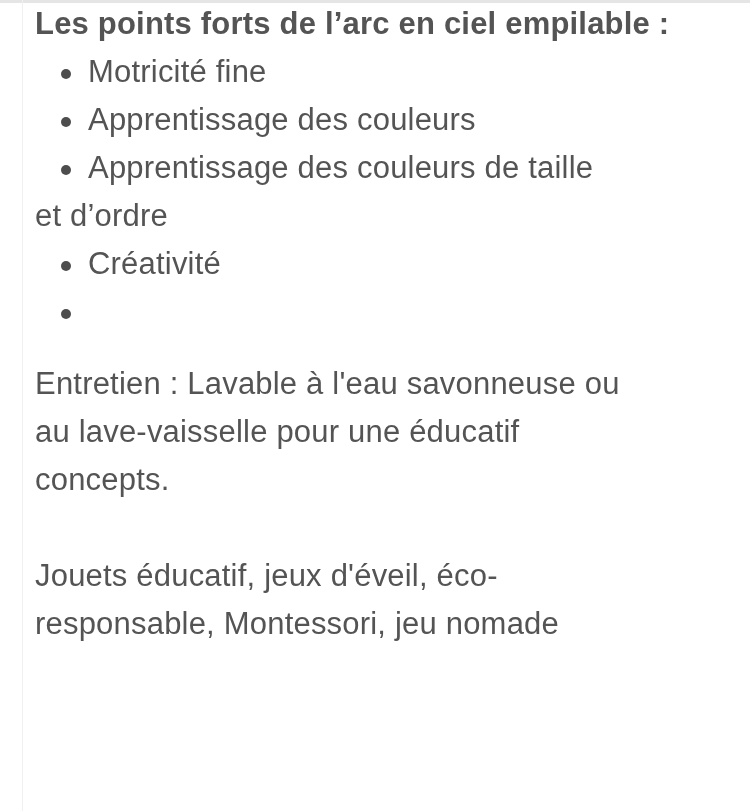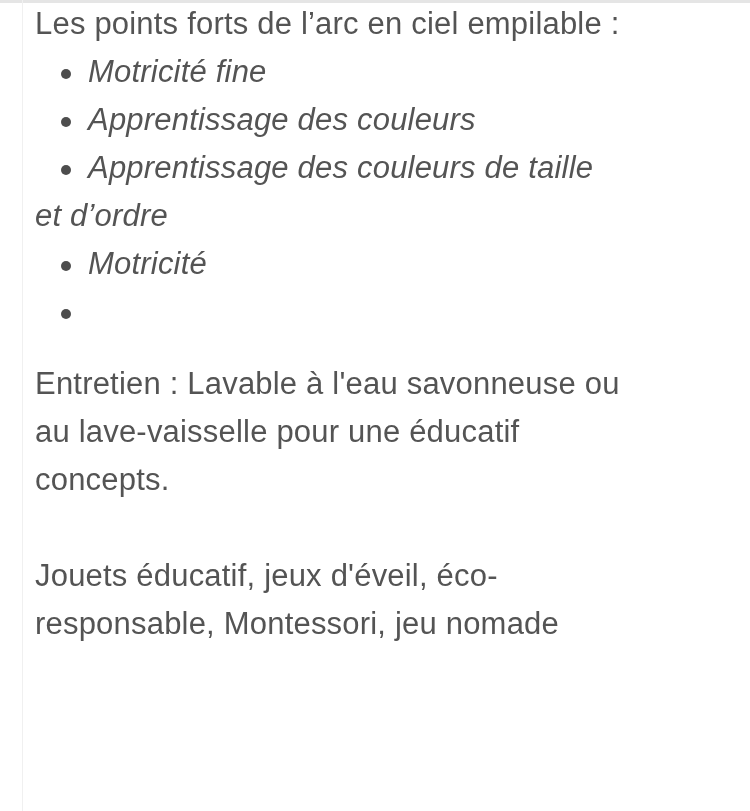--- a/index.html
+++ b/index.html
@@ -36,28 +36,27 @@
   }
   .content {
     position: absolute;
     top: 0;
     left: 35px;
     width: 690px;
   }
   .heading {
     margin: 0;
     font-size: 31px;
-    font-weight: 400;
+    font-weight: 700;
     line-height: 48px;
   }
   ul.benefits {
     list-style: none;
     margin: 0;
     padding: 0;
-    font-style: italic;
   }
   ul.benefits li {
     margin: 0;
     padding: 0;
   }
   li.gap-before-lg { margin-top: 54px; }
   li.gap-before-md { margin-top: 53px; }
   .bullet {
     display: inline-block;
     width: 10px;
@@ -93,21 +92,21 @@
     <li class="gap-before-lg">
       <span class="bullet"></span><span>Apprentissage des couleurs</span>
     </li>
 
     <li>
       <span class="bullet"></span><span>Apprentissage des couleurs de taille</span><br>
       <span>et d’ordre</span>
     </li>
 
     <li>
-      <span class="bullet"></span><span>Motricité</span>
+      <span class="bullet"></span><span>Créativité</span>
     </li>
 
     <li class="gap-before-md">
       <span class="bullet"></span>
     </li>
 
   </ul>
 
   <p class="para care">
     <span>Entretien : Lavable à l'eau savonneuse ou</span><br>

